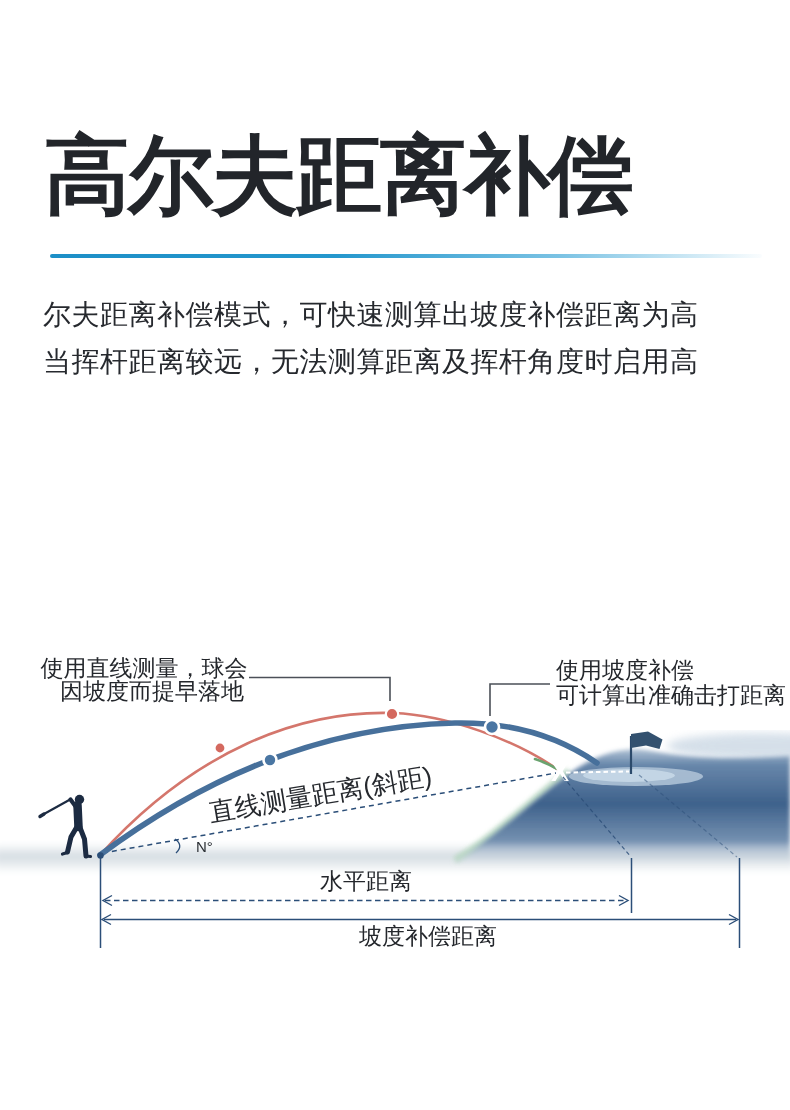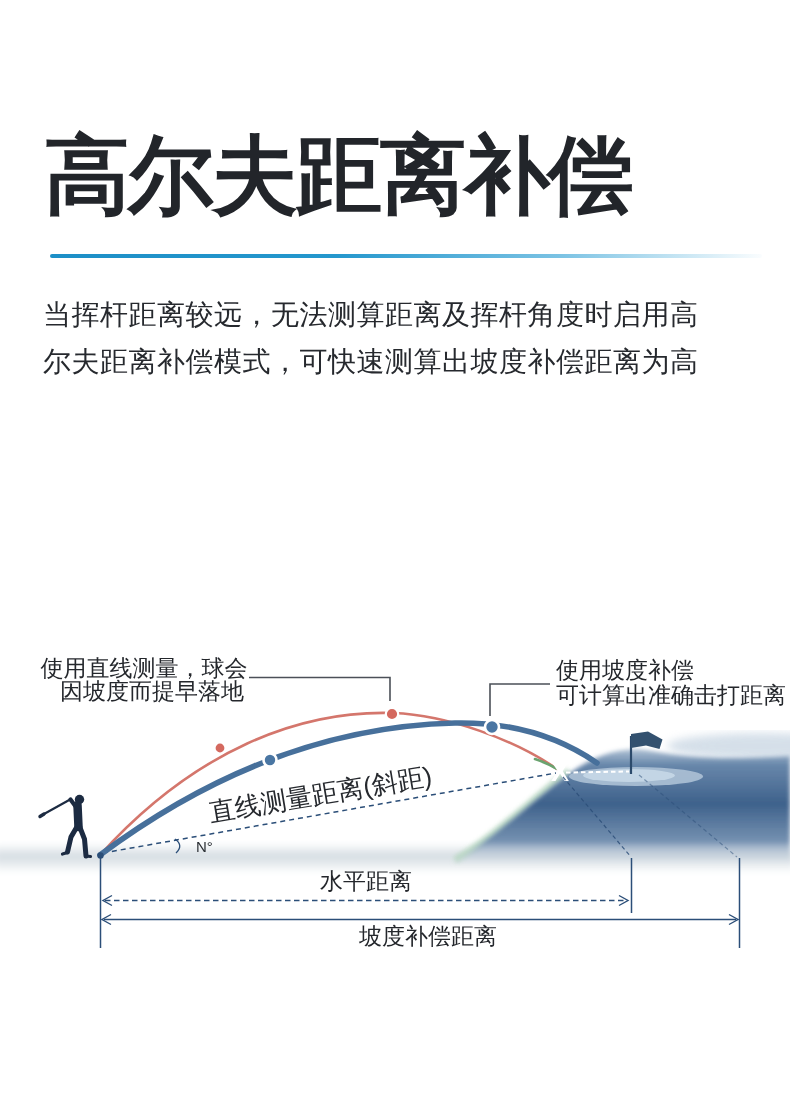--- a/index.html
+++ b/index.html
@@ -30,22 +30,22 @@
 </head>
 <body>
 
 <div class="page">
 
   <h1 class="title">高尔夫距离补偿</h1>
 
   <div class="divider"></div>
 
   <div class="desc">
+    <div>尔夫距离补偿模式，可快速测算出坡度补偿距离为高</div>
     <div>当挥杆距离较远，无法测算距离及挥杆角度时启用高</div>
-    <div>尔夫距离补偿模式，可快速测算出坡度补偿距离为高</div>
   </div>
 
   <div class="diagram">
     <svg width="790" height="330" viewBox="0 0 790 330" xmlns="http://www.w3.org/2000/svg">
       <defs>
         <linearGradient id="hillGrad" x1="0" y1="112" x2="0" y2="236" gradientUnits="userSpaceOnUse">
           <stop offset="0" stop-color="#7d9cbc" stop-opacity="0.4"></stop>
           <stop offset="0.18" stop-color="#54779f" stop-opacity="0.88"></stop>
           <stop offset="0.5" stop-color="#3e618b" stop-opacity="1"></stop>
           <stop offset="0.8" stop-color="#52759d" stop-opacity="0.8"></stop>

